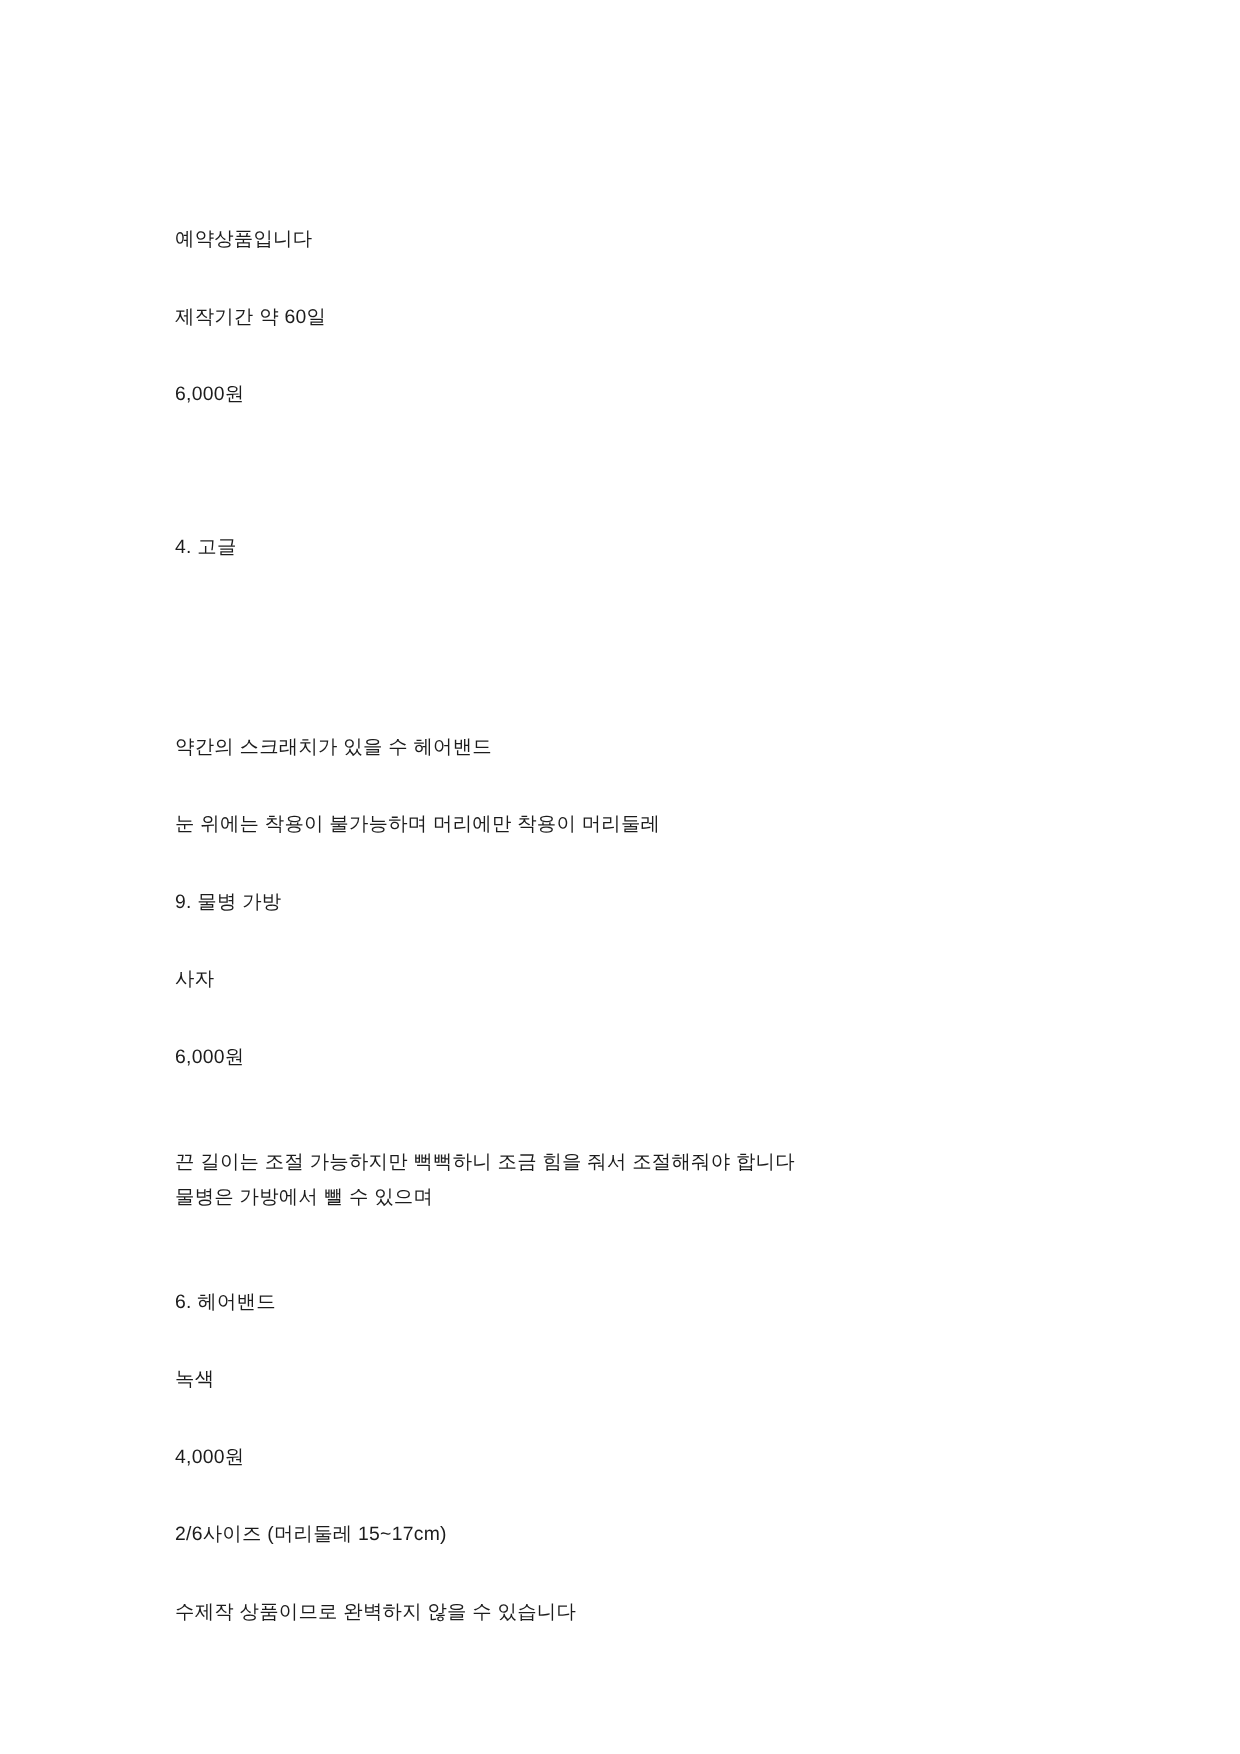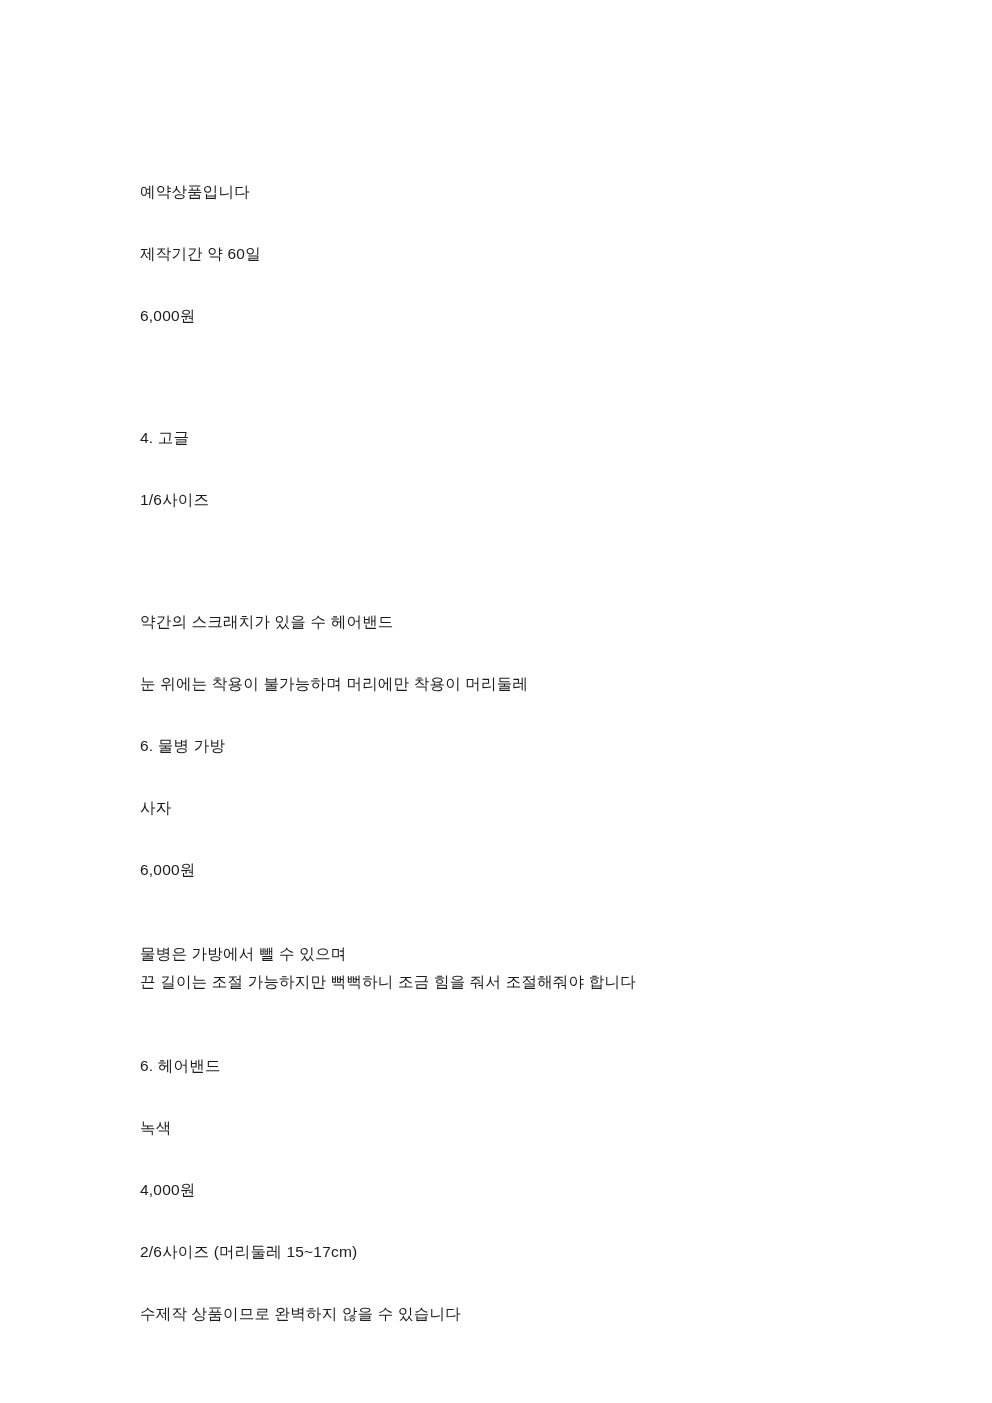--- a/index.html
+++ b/index.html
@@ -55,55 +55,52 @@
     <p class="line">6,000원</p>
   </div>
   <div class="gap-section"></div>
   <div class="gap-para"></div>
 
   <div class="block">
     <p class="line">4. 고글</p>
   </div>
   <div class="gap-para"></div>
 
-  <div class="block">
-    <p class="line">1/6사이즈</p>
-  </div>
   <div class="gap-para"></div>
 
   <div class="gap-section"></div>
 
   <div class="block">
     <p class="line">약간의 스크래치가 있을 수 헤어밴드</p>
   </div>
   <div class="gap-para"></div>
 
   <div class="block">
     <p class="line">눈 위에는 착용이 불가능하며 머리에만 착용이 머리둘레</p>
   </div>
   <div class="gap-para"></div>
 
   <div class="block">
-    <p class="line">6. 물병 가방</p>
+    <p class="line">9. 물병 가방</p>
   </div>
   <div class="gap-para"></div>
 
   <div class="block">
     <p class="line">사자</p>
   </div>
   <div class="gap-para"></div>
 
   <div class="block">
     <p class="line">6,000원</p>
   </div>
   <div class="gap-section"></div>
 
   <div class="block tight">
+    <p class="line">끈 길이는 조절 가능하지만 뻑뻑하니 조금 힘을 줘서 조절해줘야 합니다</p>
     <p class="line">물병은 가방에서 뺄 수 있으며</p>
-    <p class="line">끈 길이는 조절 가능하지만 뻑뻑하니 조금 힘을 줘서 조절해줘야 합니다</p>
   </div>
   <div class="gap-section"></div>
 
   <div class="block">
     <p class="line">6. 헤어밴드</p>
   </div>
   <div class="gap-para"></div>
 
   <div class="block">
     <p class="line">녹색</p>

